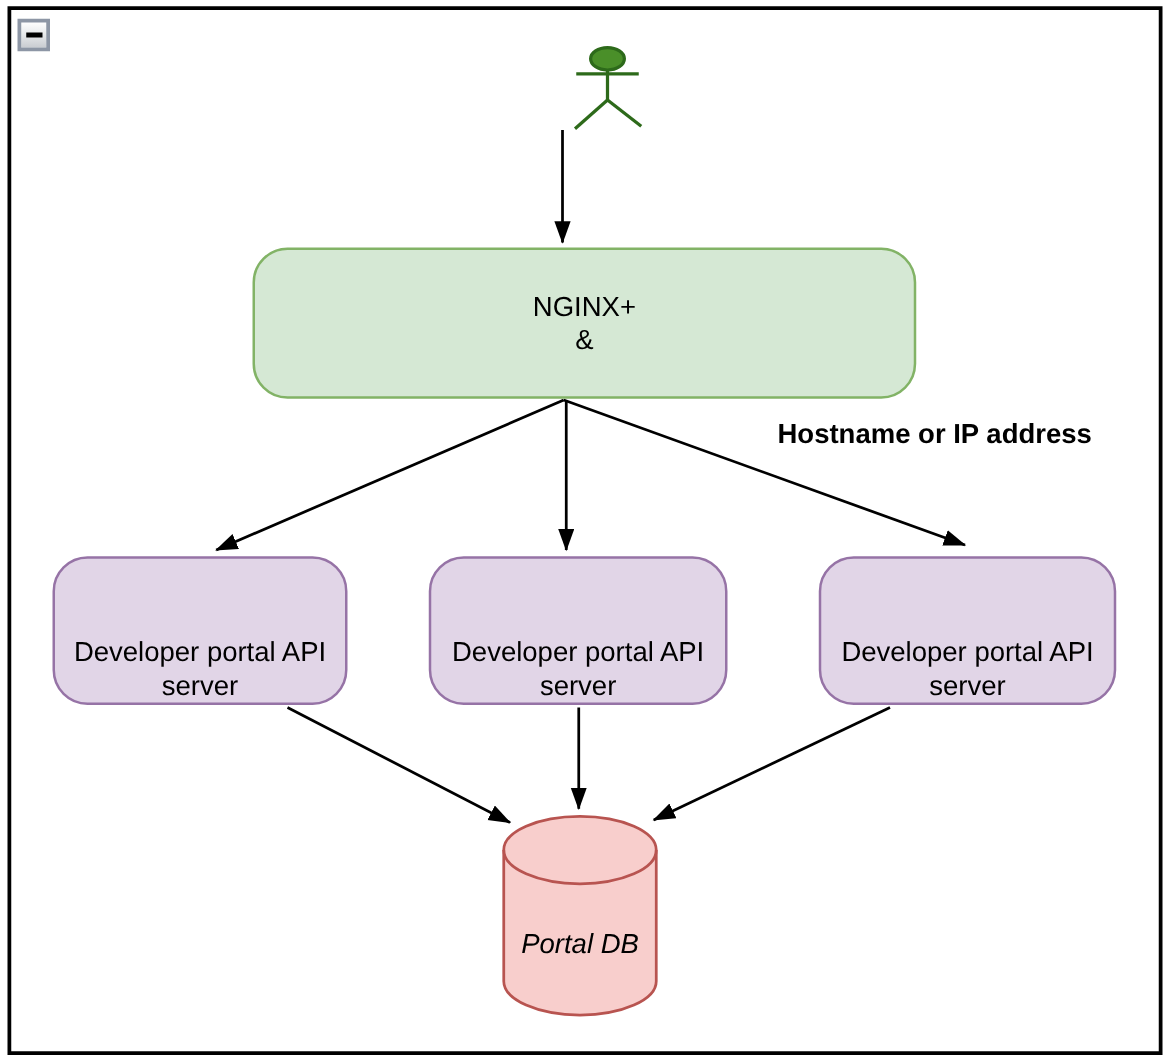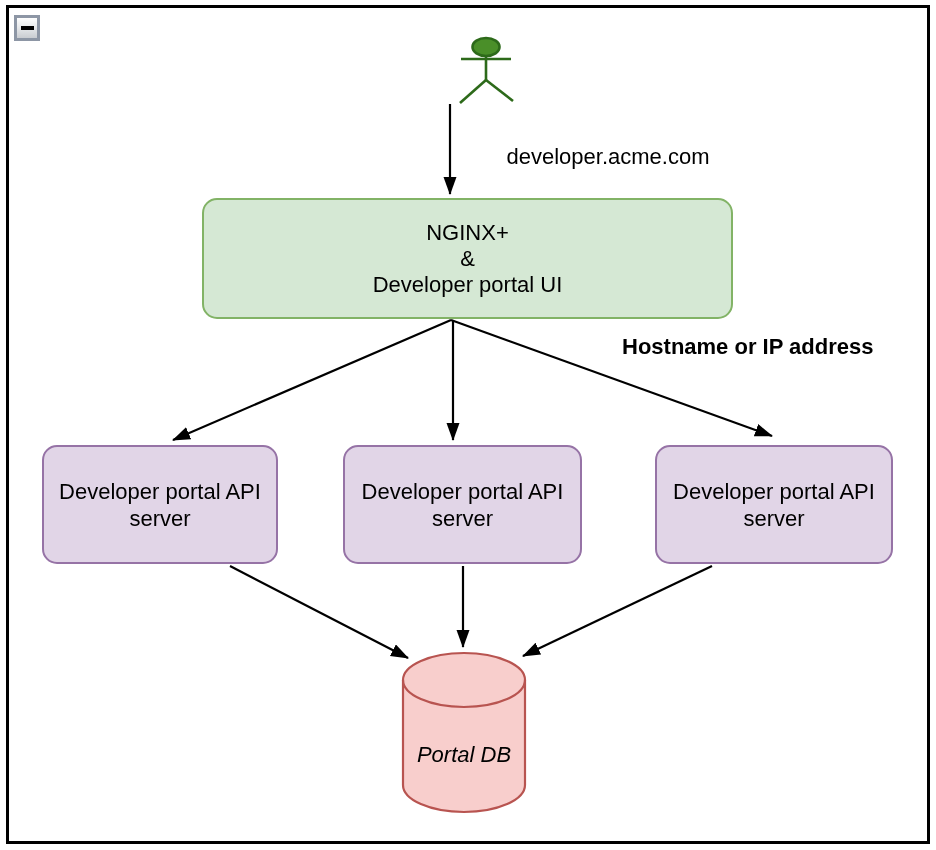--- a/index.html
+++ b/index.html
@@ -40,21 +40,21 @@
     background: #000000;
   }
   .svg-layer {
     position: absolute;
     left: 0; top: 0;
     width: 936px; height: 850px;
   }
   .node {
     position: absolute;
     box-sizing: border-box;
-    border-radius: 15px;
+    border-radius: 28px;
     display: flex;
     flex-direction: column;
     align-items: center;
     justify-content: center;
     text-align: center;
     font-size: 22px;
     color: #000000;
     cursor: default;
   }
   .node-gateway {
@@ -63,20 +63,21 @@
     background: #d5e8d4;
     border: 2px solid #82b366;
     line-height: 26px;
   }
   .node-api {
     top: 445px;
     height: 119px;
     background: #e1d5e7;
     border: 2px solid #9673a6;
     line-height: 27px;
+    justify-content: flex-end;
   }
   .node-api-1 { left: 42px;  width: 236px; }
   .node-api-2 { left: 343px; width: 239px; }
   .node-api-3 { left: 655px; width: 238px; }
   .edge-label {
     position: absolute;
     font-size: 22px;
     color: #000000;
     white-space: nowrap;
     text-align: center;
@@ -131,34 +132,32 @@
 
     <g>
       <path d="M 403 680 A 61 27 0 0 1 525 680 L 525 785 A 61 27 0 0 1 403 785 Z" fill="#f8cecc" stroke="#b85450" stroke-width="2.2"></path>
       <path d="M 525 680 A 61 27 0 0 1 403 680" fill="none" stroke="#b85450" stroke-width="2.2"></path>
     </g>
   </svg>
 
   <div class="node node-gateway">
     <span>NGINX+</span>
     <span>&amp;</span>
-    <span>Developer portal UI</span>
   </div>
 
   <div class="node node-api node-api-1">
     <span>Developer portal API</span>
     <span>server</span>
   </div>
   <div class="node node-api node-api-2">
     <span>Developer portal API</span>
     <span>server</span>
   </div>
   <div class="node node-api node-api-3">
     <span>Developer portal API</span>
     <span>server</span>
   </div>
 
   <div class="label-db">Portal DB</div>
 
-  <div class="edge-label label-user-request">developer.acme.com</div>
   <div class="edge-label label-fanout">Hostname or IP address</div>
 
 </div>
 
 </body></html>

